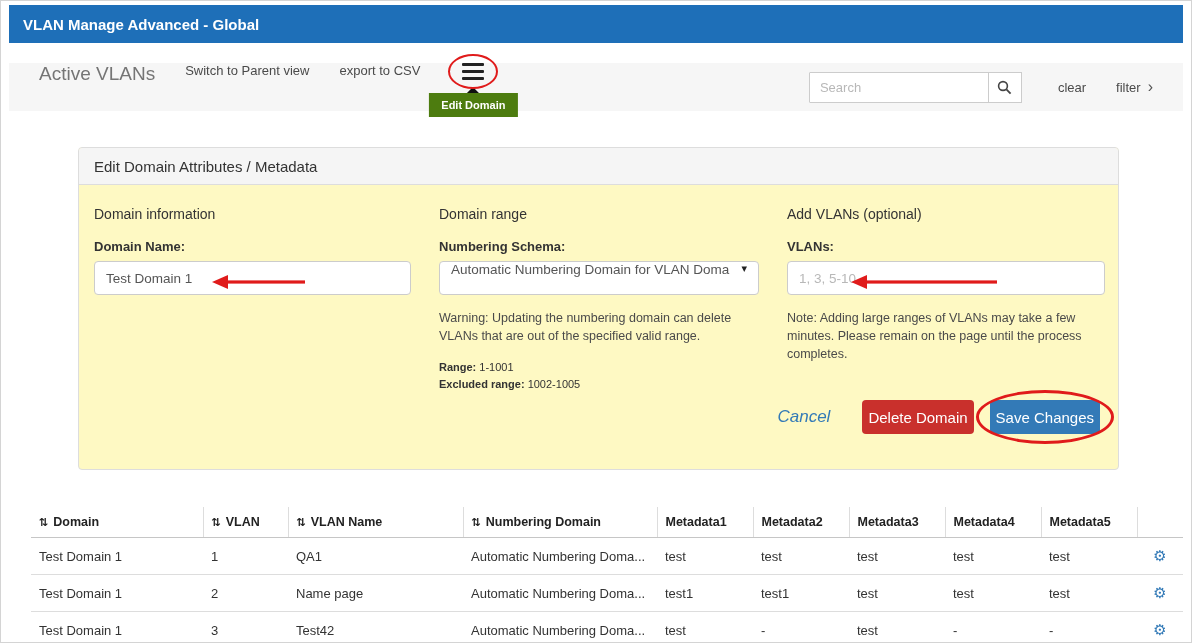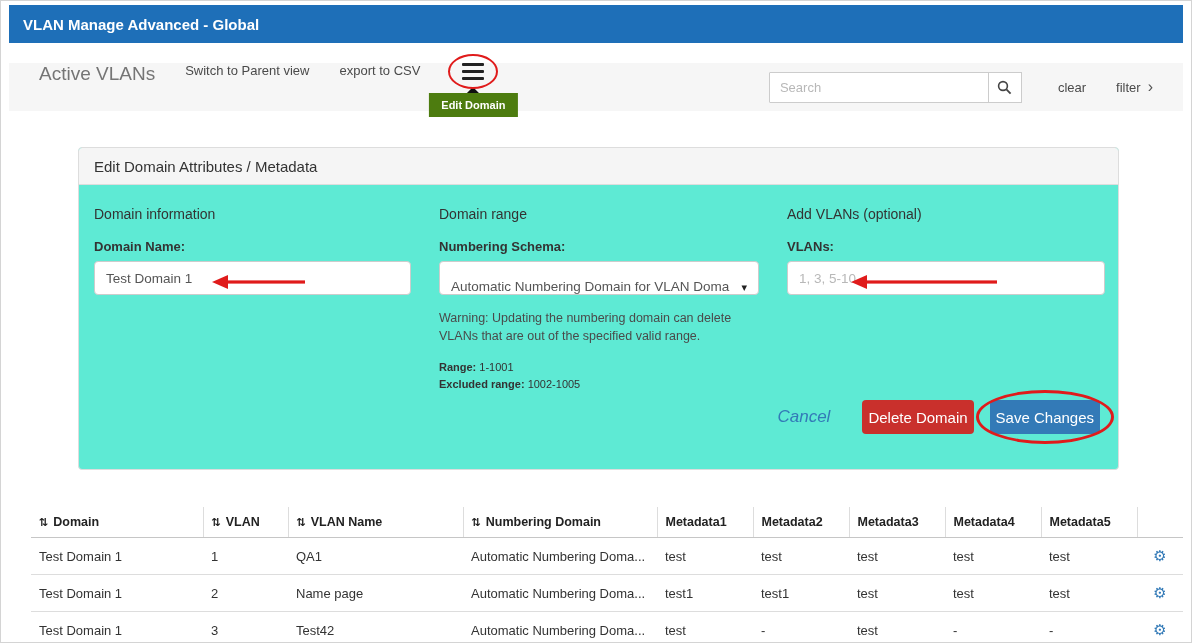--- a/index.html
+++ b/index.html
@@ -40,54 +40,54 @@
     position:absolute; top:calc(100% + 13px); left:50%; transform:translateX(-50%);
     background:#4d7c0f; color:#fff; font-size:11px; font-weight:bold;
     padding:6px 12px; white-space:nowrap; z-index:20;
   }
   .tooltip::before {
     content:""; position:absolute; bottom:100%; left:50%; margin-left:-6px;
     border:6px solid transparent; border-bottom-color:#101010;
   }
   .toolbar-right { margin-left:auto; display:flex; align-items:center; }
   .search-input {
-    width:220px; height:31px; border:1px solid #ccc; padding:0 10px;
+    width:180px; height:31px; border:1px solid #ccc; padding:0 10px;
     font-size:13px; color:#555; font-family:inherit; border-radius:1px; outline:none;
   }
   .search-input::placeholder, .text-input::placeholder { color:#b8b8b8; }
   .search-btn {
     width:34px; height:31px; border:1px solid #ccc; background:#fff;
     margin-left:-1px; display:flex; align-items:center; justify-content:center; cursor:pointer;
   }
   .clear-link { margin-left:36px; }
   .filter-link { margin-left:30px; display:inline-flex; align-items:center; gap:7px; }
   .chevron { font-size:16px; color:#555; line-height:1; }
 
   
   .panel {
     margin:36px 0 0 77px; width:1041px;
-    border:1px solid #ddd; border-radius:4px; background:#5eead4;
+    border:1px solid #ddd; border-radius:4px; background:#fef9c3;
   }
   .panel-heading {
     height:37px; background:#f5f5f5; border-bottom:1px solid #ddd;
     display:flex; align-items:center; padding-left:15px;
     font-size:15px; color:#333; border-radius:3px 3px 0 0;
   }
   .panel-body { position:relative; height:284px; }
   .pcol { position:absolute; top:0; }
   .col1 { left:15px;  width:317px; }
   .col2 { left:360px; width:320px; }
   .col3 { left:708px; width:318px; }
   .col-heading { margin-top:21px; font-size:14px; color:#333; }
   .field-label { margin-top:17px; font-weight:bold; font-size:13px; }
   .text-input, .select-box {
     margin-top:7px; width:100%; height:34px; border:1px solid #ccc; border-radius:4px;
     padding:0 11px; font-size:13.5px; color:#555; background:#fff; font-family:inherit; outline:none;
   }
-  .select-box { display:flex; align-items:flex-end; cursor:pointer; }
+  .select-box { display:flex; align-items:flex-start; cursor:pointer; }
   .select-text { flex:1; white-space:nowrap; overflow:hidden; }
   .select-caret { margin-left:5px; color:#222; font-size:11px; }
   .help-text { margin-top:14px; font-size:12.5px; color:#4a4a4a; line-height:1.45; }
   .range-line { margin-top:16px; font-size:11px; }
   .range-line.second { margin-top:5px; }
   .actions { position:absolute; right:18px; top:215px; display:flex; align-items:center; }
   .cancel-link { color:var(--primary,#337ab7); text-decoration:none; font-size:17px; margin-right:32px; cursor:pointer;font-style:italic; }
   .btn {
     border:none; border-radius:4px; color:#fff; font-size:15px;
     padding:0 6px; height:34px; cursor:pointer; font-family:inherit;
@@ -187,20 +187,21 @@
       </div>
 
       <div class="pcol col3">
         <div class="col-heading">Add VLANs (optional)</div>
         <div class="field-label">VLANs:</div>
         <input class="text-input" type="text" placeholder="1, 3, 5-10" style="">
         <svg class="arrow-svg" width="146" height="18" viewBox="0 0 146 18">
           <polygon class="arrow-shape" points="0,9 16,2 16,16"></polygon>
           <rect class="arrow-shape" x="14" y="7.4" width="132" height="3.2"></rect>
         </svg>
+        <div class="help-text">Note: Adding large ranges of VLANs may take a few minutes. Please remain on the page until the process completes.</div>
       </div>
 
       <div class="actions">
         <a class="cancel-link">Cancel</a>
         <button class="btn btn-danger">Delete Domain</button>
         <span class="save-wrap">
           <button class="btn btn-primary">Save Changes</button>
           <span class="red-ellipse save-ellipse"></span>
         </span>
       </div>

